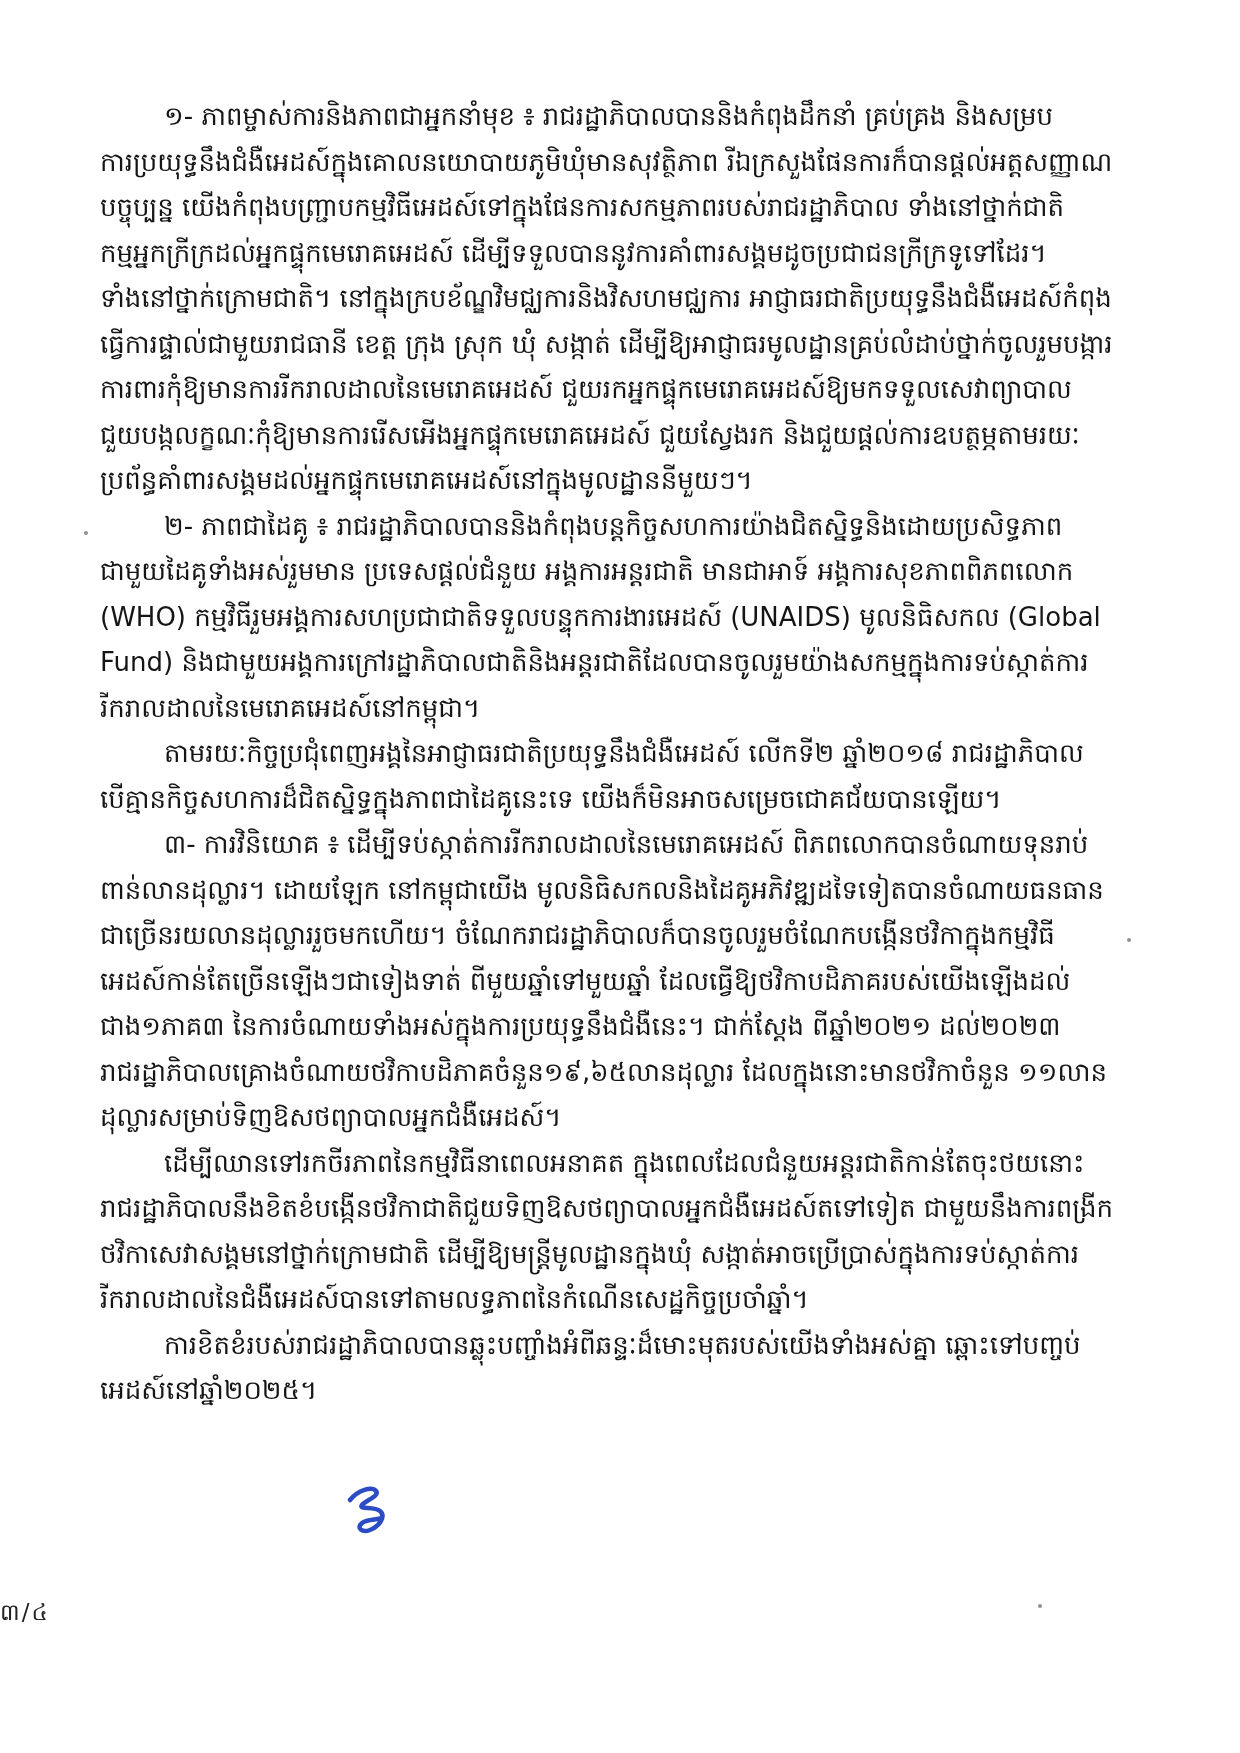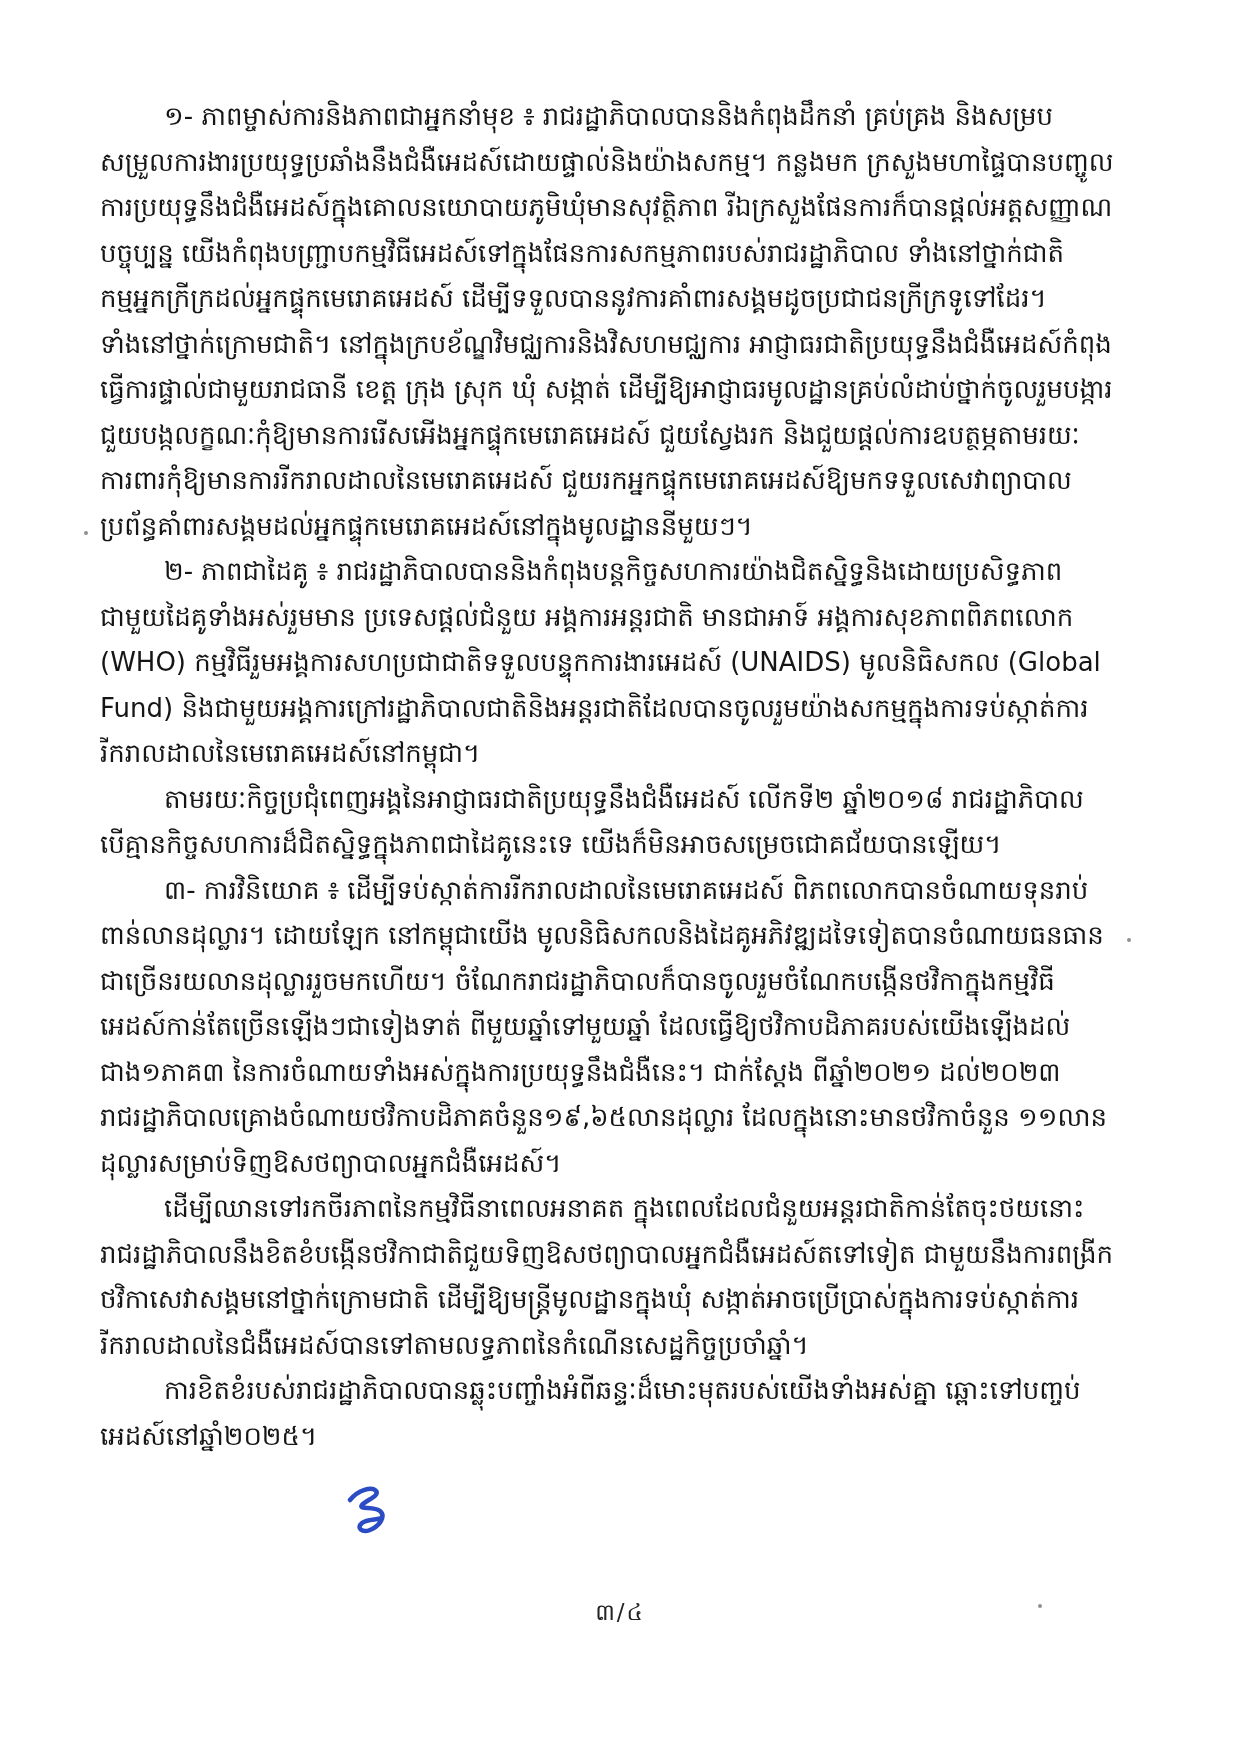--- a/index.html
+++ b/index.html
@@ -41,21 +41,20 @@
     left: 336px;
     top: 1478px;
     width: 80px;
     height: 70px;
   }
   .footer {
     position: absolute;
     left: 0;
     width: 1240px;
     top: 1598px;
-    text-align: center;
     font-size: 23px;
     color: #222222;
     letter-spacing: 2px;
   }
   .speck {
     position: absolute;
     border-radius: 50%;
     background: #909090;
   }
   .speck.s1 { left: 84px;  top: 531px;  width: 4px; height: 4px; }
@@ -63,28 +62,27 @@
   .speck.s3 { left: 1038px; top: 1604px; width: 4px; height: 4px; }
 </style>
 </head>
 <body>
 
 <div class="page" style="background: rgb(255, 255, 255);">
 
   <div class="text-block" id="text-block" style="color: rgb(21, 21, 21);">
       <div class="para">
         <div class="line indent">១- ភាពម្ចាស់ការនិងភាពជាអ្នកនាំមុខ ៖ រាជរដ្ឋាភិបាលបាននិងកំពុងដឹកនាំ គ្រប់គ្រង និងសម្រប</div>
-        <div class="line">សម្រួលការងារប្រយុទ្ធប្រឆាំងនឹងជំងឺអេដស៍ដោយផ្ទាល់និងយ៉ាងសកម្ម។ កន្លងមក ក្រសួងមហាផ្ទៃបានបញ្ចូល</div>
         <div class="line">ការប្រយុទ្ធនឹងជំងឺអេដស៍ក្នុងគោលនយោបាយភូមិឃុំមានសុវត្ថិភាព រីឯក្រសួងផែនការក៏បានផ្តល់អត្តសញ្ញាណ</div>
         <div class="line">បច្ចុប្បន្ន យើងកំពុងបញ្ជ្រាបកម្មវិធីអេដស៍ទៅក្នុងផែនការសកម្មភាពរបស់រាជរដ្ឋាភិបាល ទាំងនៅថ្នាក់ជាតិ</div>
         <div class="line">កម្មអ្នកក្រីក្រដល់អ្នកផ្ទុកមេរោគអេដស៍  ដើម្បីទទួលបាននូវការគាំពារសង្គមដូចប្រជាជនក្រីក្រទូទៅដែរ។</div>
         <div class="line">ទាំងនៅថ្នាក់ក្រោមជាតិ។ នៅក្នុងក្របខ័ណ្ឌវិមជ្ឈការនិងវិសហមជ្ឈការ អាជ្ញាធរជាតិប្រយុទ្ធនឹងជំងឺអេដស៍កំពុង</div>
         <div class="line">ធ្វើការផ្ទាល់ជាមួយរាជធានី ខេត្ត ក្រុង ស្រុក ឃុំ សង្កាត់ ដើម្បីឱ្យអាជ្ញាធរមូលដ្ឋានគ្រប់លំដាប់ថ្នាក់ចូលរួមបង្ការ</div>
+        <div class="line">ការពារកុំឱ្យមានការរីករាលដាលនៃមេរោគអេដស៍  ជួយរកអ្នកផ្ទុកមេរោគអេដស៍ឱ្យមកទទួលសេវាព្យាបាល</div>
         <div class="line">ជួយបង្កលក្ខណៈកុំឱ្យមានការរើសអើងអ្នកផ្ទុកមេរោគអេដស៍ ជួយស្វែងរក និងជួយផ្តល់ការឧបត្ថម្ភតាមរយៈ</div>
-        <div class="line">ការពារកុំឱ្យមានការរីករាលដាលនៃមេរោគអេដស៍  ជួយរកអ្នកផ្ទុកមេរោគអេដស៍ឱ្យមកទទួលសេវាព្យាបាល</div>
         <div class="line">ប្រព័ន្ធគាំពារសង្គមដល់អ្នកផ្ទុកមេរោគអេដស៍នៅក្នុងមូលដ្ឋាននីមួយៗ។</div>
       </div>
       <div class="para">
         <div class="line indent">២- ភាពជាដៃគូ ៖ រាជរដ្ឋាភិបាលបាននិងកំពុងបន្តកិច្ចសហការយ៉ាងជិតស្និទ្ធនិងដោយប្រសិទ្ធភាព</div>
         <div class="line">ជាមួយដៃគូទាំងអស់រួមមាន ប្រទេសផ្តល់ជំនួយ អង្គការអន្តរជាតិ មានជាអាទ៍ អង្គការសុខភាពពិភពលោក</div>
         <div class="line">(WHO) កម្មវិធីរួមអង្គការសហប្រជាជាតិទទួលបន្ទុកការងារអេដស៍ (UNAIDS) មូលនិធិសកល (Global</div>
         <div class="line">Fund) និងជាមួយអង្គការក្រៅរដ្ឋាភិបាលជាតិនិងអន្តរជាតិដែលបានចូលរួមយ៉ាងសកម្មក្នុងការទប់ស្កាត់ការ</div>
         <div class="line">រីករាលដាលនៃមេរោគអេដស៍នៅកម្ពុជា។</div>
       </div>
       <div class="para">

